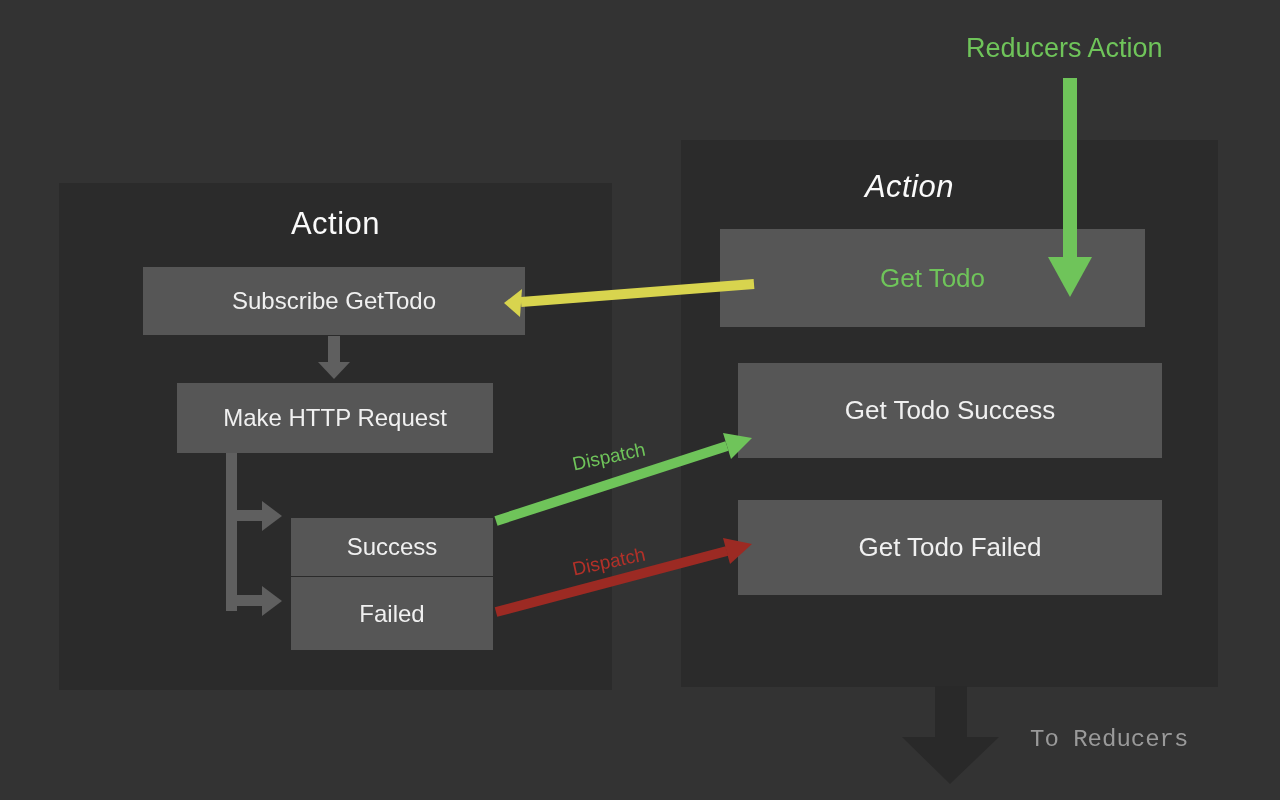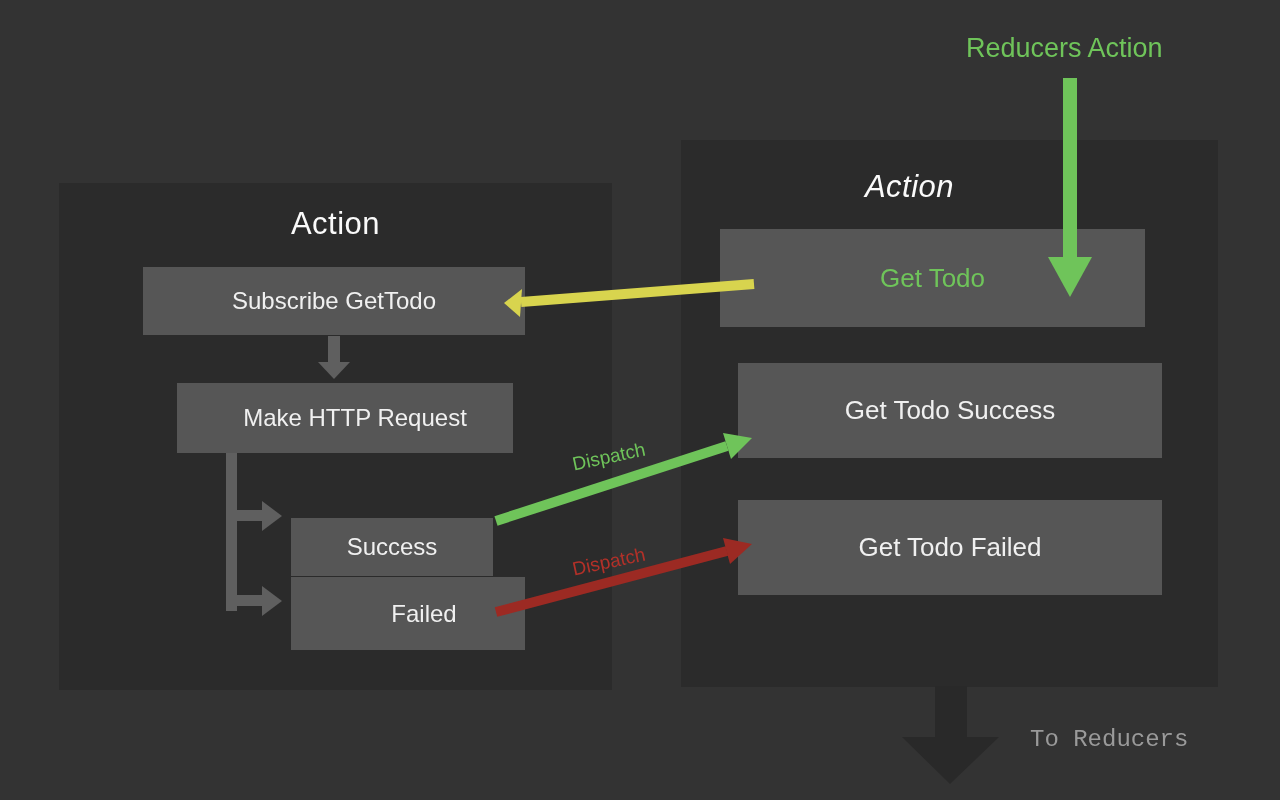--- a/index.html
+++ b/index.html
@@ -39,23 +39,23 @@
 </head>
 <body>
 
 <div class="panel" style="left:59px;top:183px;width:553px;height:507px;"></div>
 <div class="panel" style="left:681px;top:140px;width:537px;height:547px;"></div>
 
 <div class="panel-title" style="left:59px;top:206px;width:553px;">Action</div>
 <div class="panel-title" style="left:641px;top:169px;width:537px;font-style:italic;">Action</div>
 
 <div class="node" style="left:143px;top:267px;width:382px;height:68px;">Subscribe GetTodo</div>
-<div class="node" style="left:177px;top:383px;width:316px;height:70px;padding-left:20px;">Make HTTP Request</div>
+<div class="node" style="left:177px;top:383px;width:316px;height:70px;">Make HTTP Request</div>
 <div class="node" style="left:291px;top:490px;width:202px;height:58px;margin-top:28px;">Success</div>
-<div class="node" style="left:291px;top:577px;width:202px;height:73px;padding-left:32px;">Failed</div>
+<div class="node" style="left:291px;top:577px;width:202px;height:73px;">Failed</div>
 
 <div class="node big green-text" style="left:720px;top:229px;width:425px;height:98px;">Get Todo</div>
 <div class="node big" style="left:738px;top:363px;width:424px;height:95px;text-align:center;">Get Todo Success</div>
 <div class="node big" style="left:738px;top:500px;width:424px;height:95px;">Get Todo Failed</div>
 
 <svg class="overlay" viewBox="0 0 1280 800">
 
   <g>
     <rect x="1063" y="78" width="14" height="180" style="fill:var(--green)"></rect>
     <polygon points="1070,297 1048,257 1092,257" style="fill:var(--green)"></polygon>

